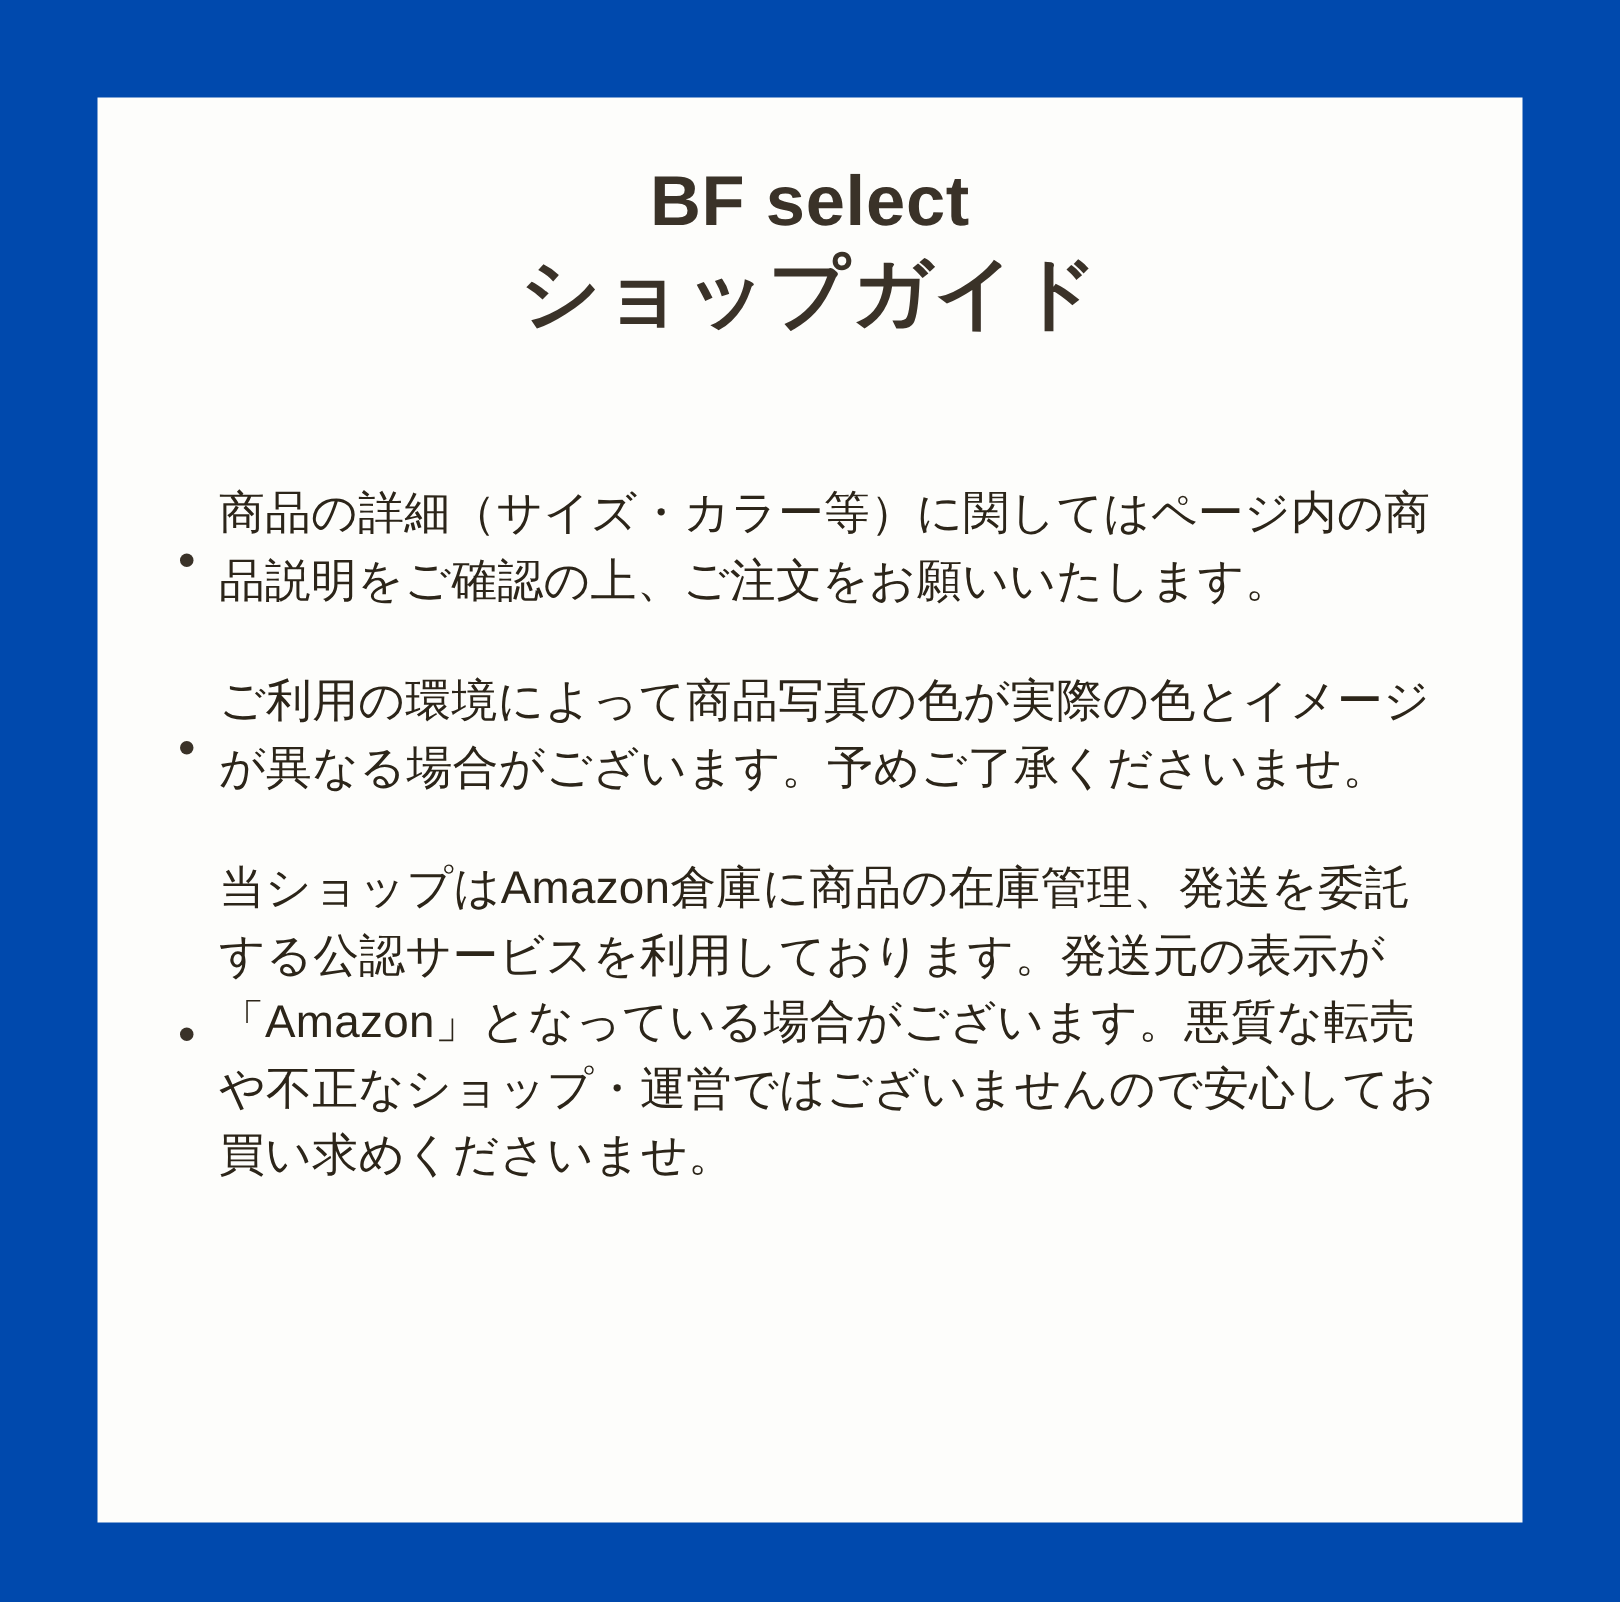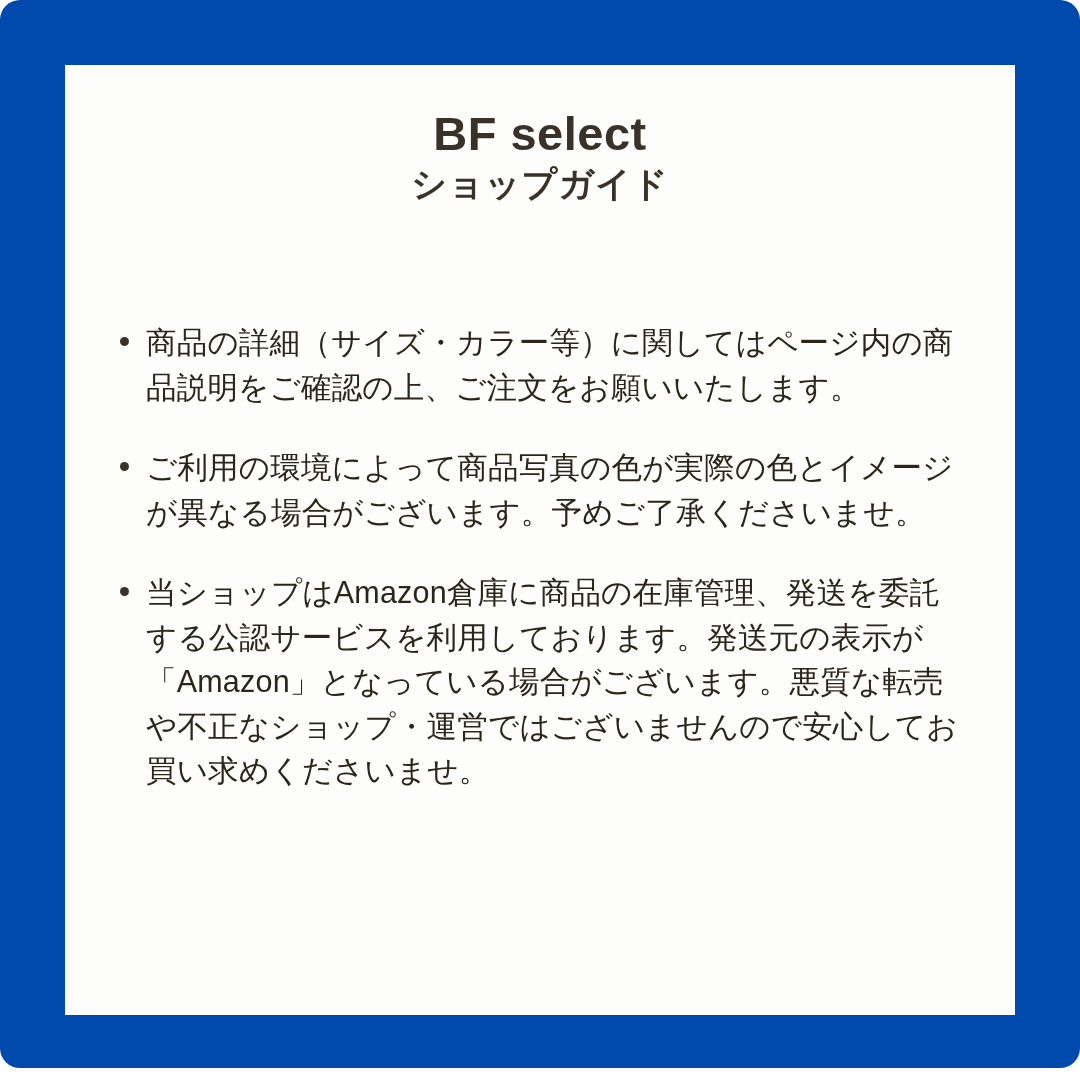--- a/index.html
+++ b/index.html
@@ -12,21 +12,20 @@
     overflow: hidden;
     font-family: "Liberation Sans", "DejaVu Sans", sans-serif;
   }
 
   #frame {
     position: relative;
     width: 1080px;
     height: 1068px;
     background: #0049ad;
     box-sizing: border-box;
-    border-radius: 20px;
   }
 
   #panel {
     position: absolute;
     left: 65px;
     top: 65px;
     width: 950px;
     height: 950px;
     background: #fdfdfb;
     box-sizing: border-box;
@@ -42,37 +41,37 @@
 
   #title-line-1 {
     font-size: 47px;
     font-weight: bold;
     color: #3a3228;
     letter-spacing: 0.5px;
     line-height: 1.22;
   }
 
   #title-line-2 {
-    font-size: 35px;
+    font-size: 53px;
     font-weight: bold;
     color: #3a3228;
     letter-spacing: 1px;
     line-height: 1.28;
   }
 
   #bullet-list {
     position: absolute;
     left: 55px;
     top: 255px;
     width: 840px;
   }
 
   .bullet-item {
     display: flex;
-    align-items: flex-start;
+    align-items: center;
     margin-bottom: 36px;
   }
 
   .bullet-marker {
     flex: 0 0 auto;
     width: 26px;
     padding-top: 17px;
     display: flex;
     justify-content: flex-start;
   }

